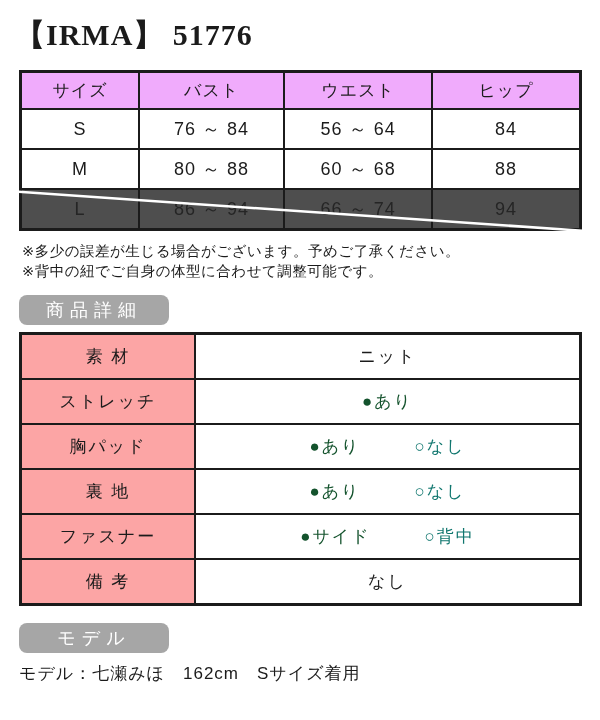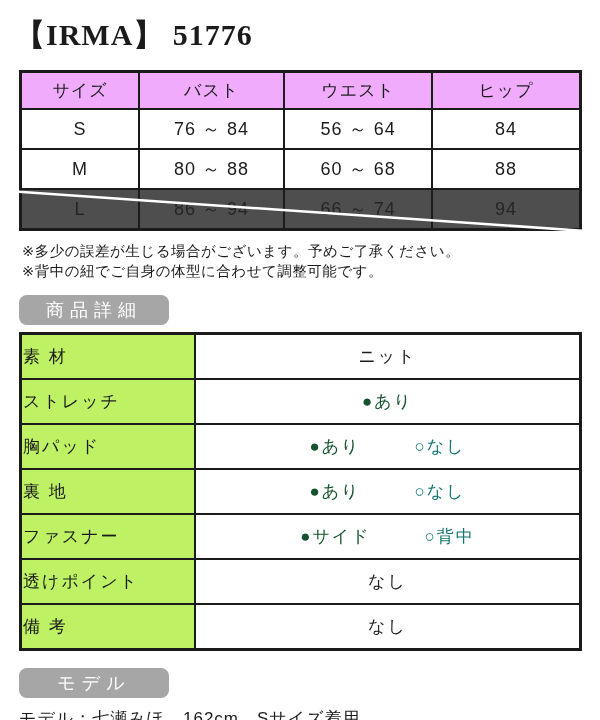--- a/index.html
+++ b/index.html
@@ -92,23 +92,23 @@
     table-layout:fixed;
   }
   .details-table th,.details-table td{
     border:2px solid #1b1b1b;
     height:41px;
     font-size:17px;
     font-weight:normal;
     letter-spacing:2px;
   }
   .details-table th{
-    background:#bef264;
+    background:#fca5a5;
     width:170px;
-    text-align:left;
+    text-align:center;
   }
   .details-table td{text-align:center;font-family:Liberation Mono, monospace;}
   .opts{
     display:flex;
     justify-content:center;
     align-items:center;
     gap:54px;
   }
   .opt-selected{color:#14532d;}
   .opt-unselected{color:#0f766e;}
@@ -200,24 +200,20 @@
       <tr>
         <th>ファスナー</th>
         <td>
           <div class="opts">
             <span class="opt-selected">●サイド</span>
             <span class="opt-unselected">○背中</span>
           </div>
         </td>
       </tr>
       <tr>
-        <th>透けポイント</th>
-        <td>なし</td>
-      </tr>
-      <tr>
         <th>備 考</th>
         <td>なし</td>
       </tr>
     </tbody>
   </table>
 
   <div class="badge model">モデル</div>
 
   <p class="model-line">モデル：七瀬みほ　162cm　Sサイズ着用</p>
 

